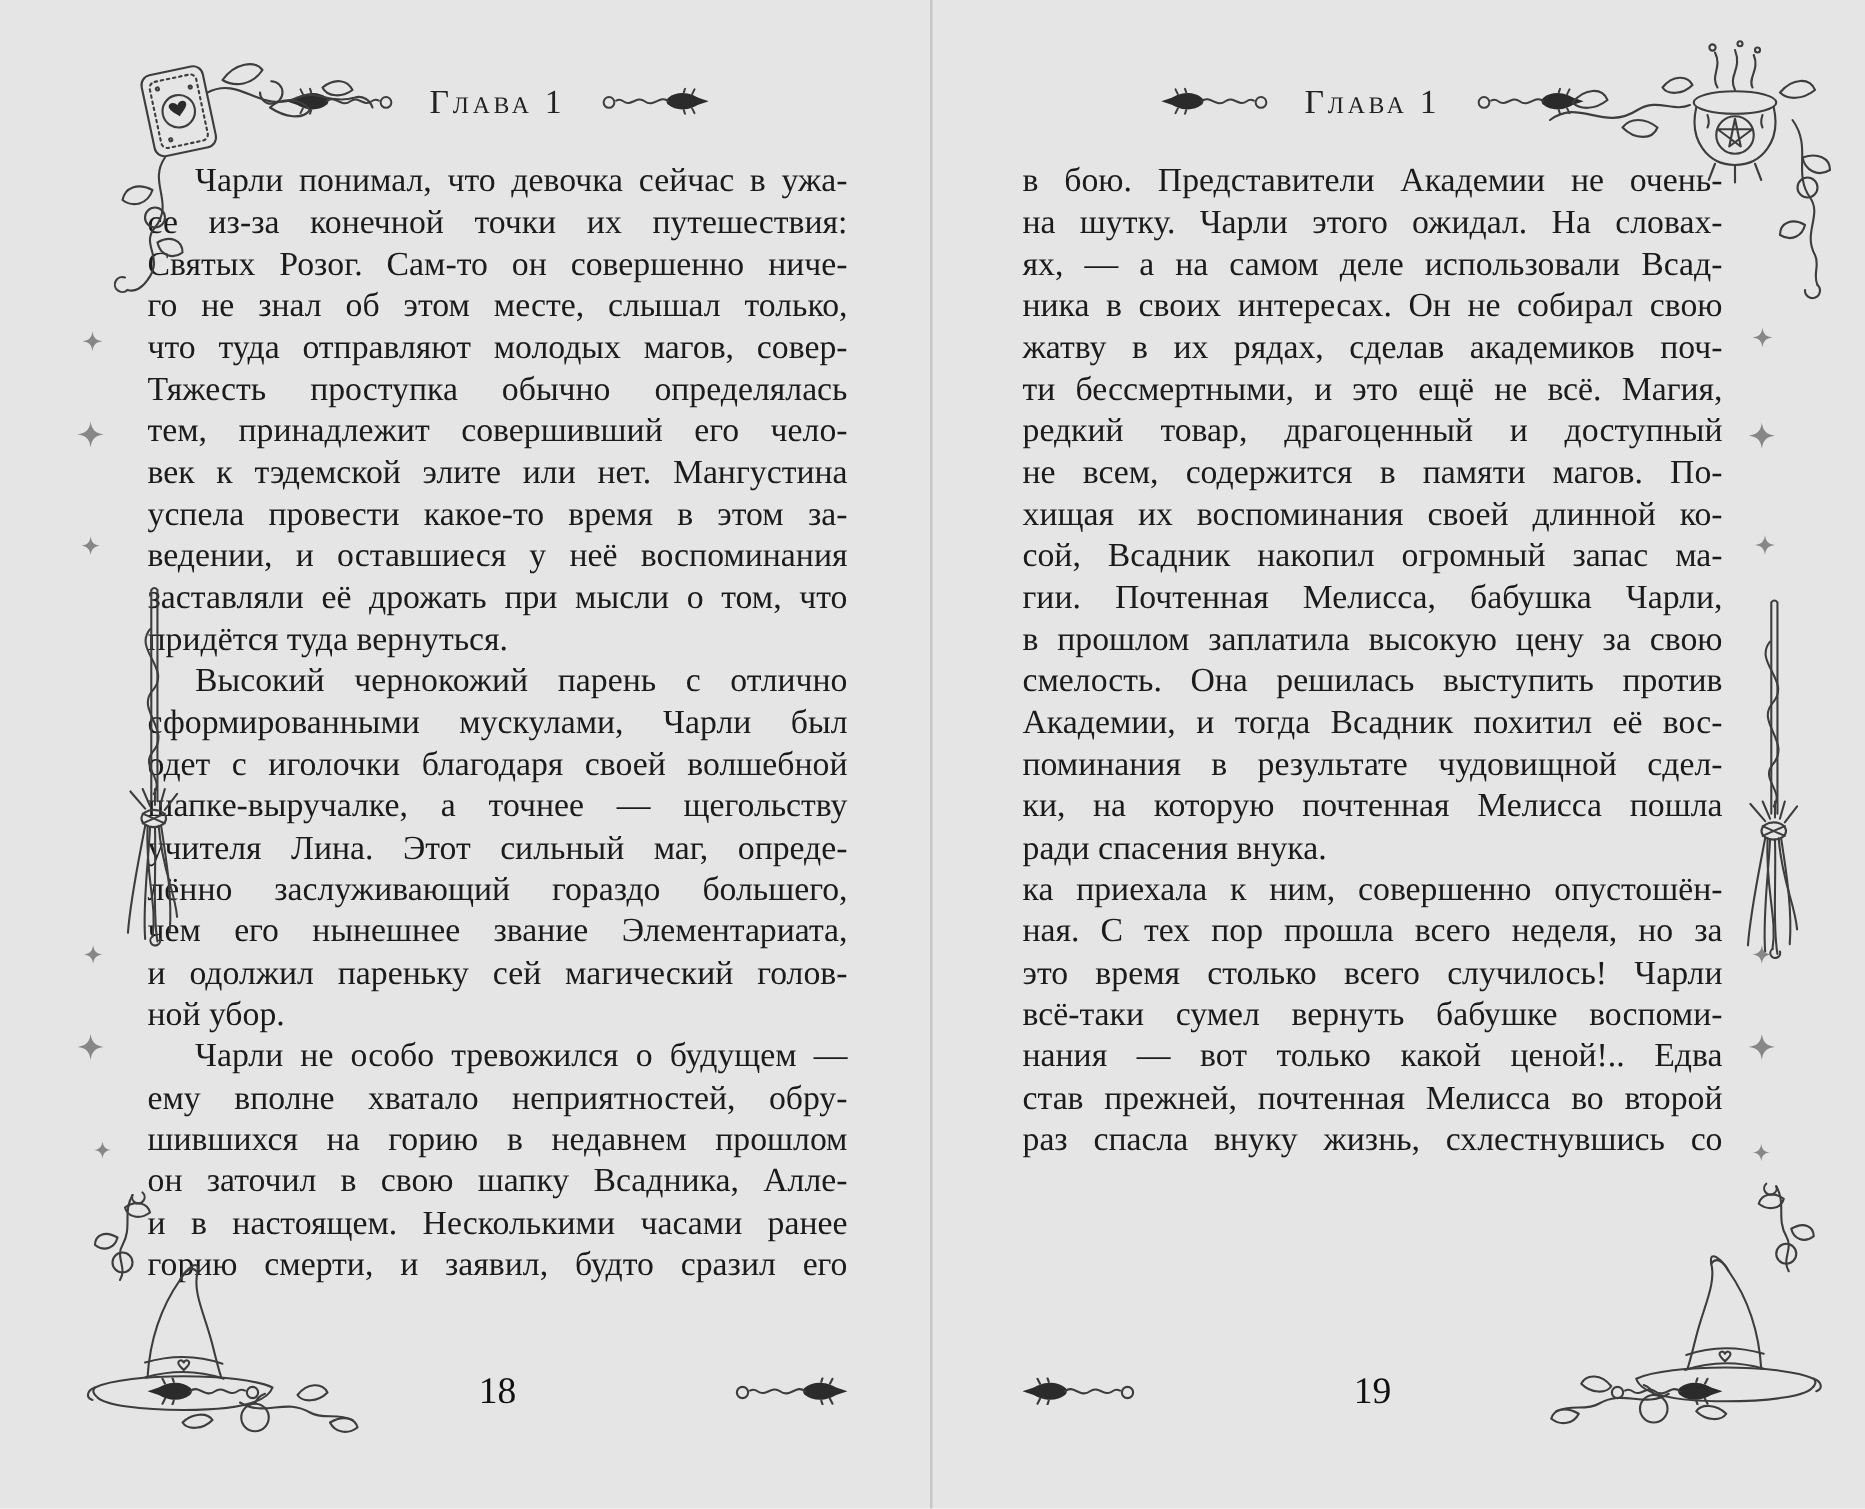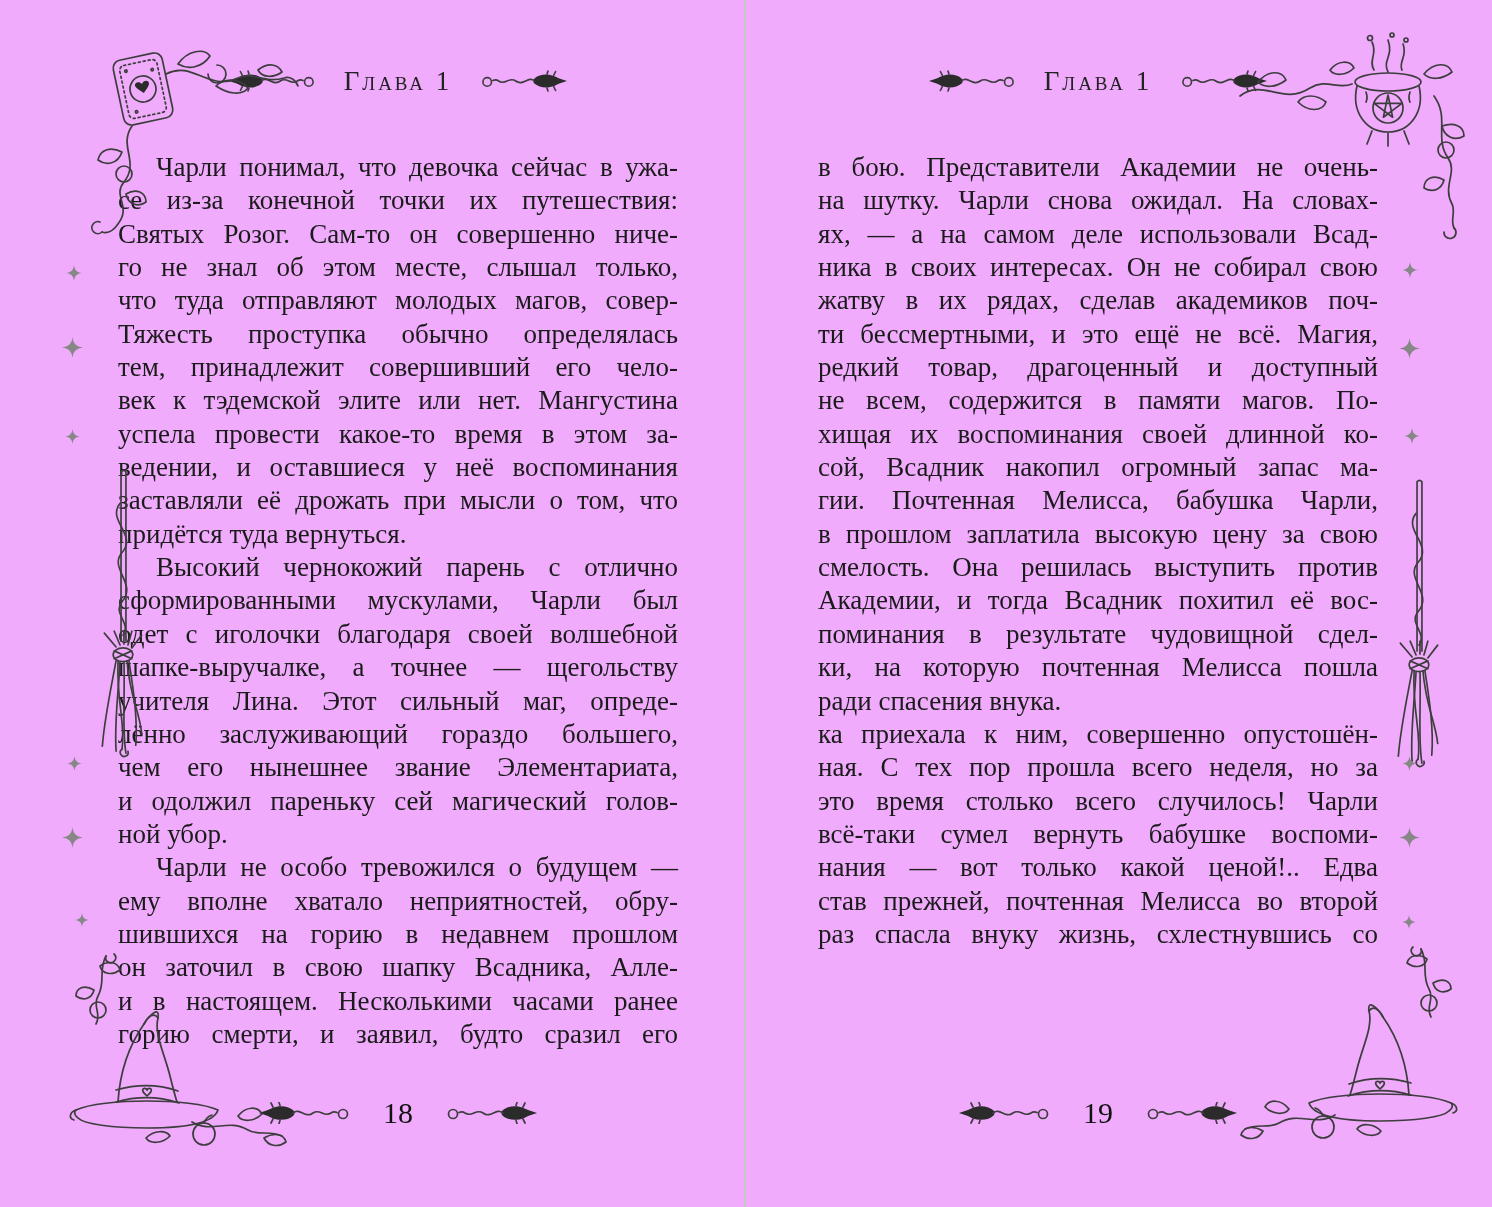--- a/index.html
+++ b/index.html
@@ -1,33 +1,33 @@
 <!DOCTYPE html>
 <html><head>
 <meta charset="utf-8">
 <style>
   html,body { margin:0; padding:0; background:#ffffff; }
   .spread {
-    position:relative; width:1492px; height:1207px; background:#f0abfc;
+    position:relative; width:1492px; height:1207px; background:#e5e5e5;
     font-family:"Liberation Serif","DejaVu Serif",serif; color:#1b1b1b; overflow:hidden;
   }
   .divider { position:absolute; left:744px; top:0; width:2px; height:1207px; background:#c7c7c7; }
   .page { position:absolute; top:0; width:560px; height:1207px; }
   .page.left  { left:118px; }
   .page.right { left:818px; }
   .chapter-header { position:absolute; top:60px; left:0; right:0; height:42px;
     display:flex; justify-content:center; align-items:center; gap:20px; }
   .chapter-title { font-size:27px; font-variant:small-caps; letter-spacing:3px; color:#222; }
-  .text-column { position:absolute; top:128px; left:0; width:560px;margin-top:23px; }
+  .text-column { position:absolute; top:128px; left:0; width:560px; }
   .line { font-size:27px; line-height:33.35px; height:33.35px; white-space:nowrap;
           text-align:justify; text-align-last:justify; }
   .line.indent { text-indent:38px; }
   .line.last { text-align-last:left; }
   .page-footer { position:absolute; top:1090px; left:0; right:0; height:46px;
-    display:flex; justify-content:center; align-items:center; gap:24px; }
+    display:flex; justify-content:space-between; align-items:center; gap:24px; }
   .page-number { font-size:30px; color:#111; }
   .deco { position:absolute; }
   .deco svg, .flourish svg { display:block; }
   .orn { stroke:#3d3d3d; stroke-width:1.7; fill:none; stroke-linecap:round; stroke-linejoin:round; }
   .orn-fill { fill:#2b2b2b; stroke:none; }
   .sparkle-fill { fill:#878787; stroke:none; }
 </style>
 </head>
 <body>
 
@@ -135,21 +135,21 @@
           <path class="orn" d="M14,5 L12,1 M21,3.5 L20,0.5 M14,17 L12,21 M21,18.5 L20,21.5"></path>
           <path class="orn" d="M34,11 C41,5 46,17 54,11 C61,6 65,16 72,11 C74,9.5 76,9.5 78,10.5"></path>
           <circle class="orn" cx="84" cy="12" r="4.5"></circle>
         </g>
           </svg>
       </span>
     </header>
 
     <div class="text-column">
         <div class="line">в бою. Представители Академии не очень-</div>
-        <div class="line">на шутку. Чарли снова ожидал. На словах-</div>
+        <div class="line">на шутку. Чарли этого ожидал. На словах-</div>
         <div class="line">ях, — а на самом деле использовали Всад-</div>
         <div class="line">ника в своих интересах. Он не собирал свою</div>
         <div class="line">жатву в их рядах, сделав академиков поч-</div>
         <div class="line">ти бессмертными, и это ещё не всё. Магия,</div>
         <div class="line">редкий товар, драгоценный и доступный</div>
         <div class="line">не всем, содержится в памяти магов. По-</div>
         <div class="line">хищая их воспоминания своей длинной ко-</div>
         <div class="line">сой, Всадник накопил огромный запас ма-</div>
         <div class="line">гии. Почтенная Мелисса, бабушка Чарли,</div>
         <div class="line">в прошлом заплатила высокую цену за свою</div>

